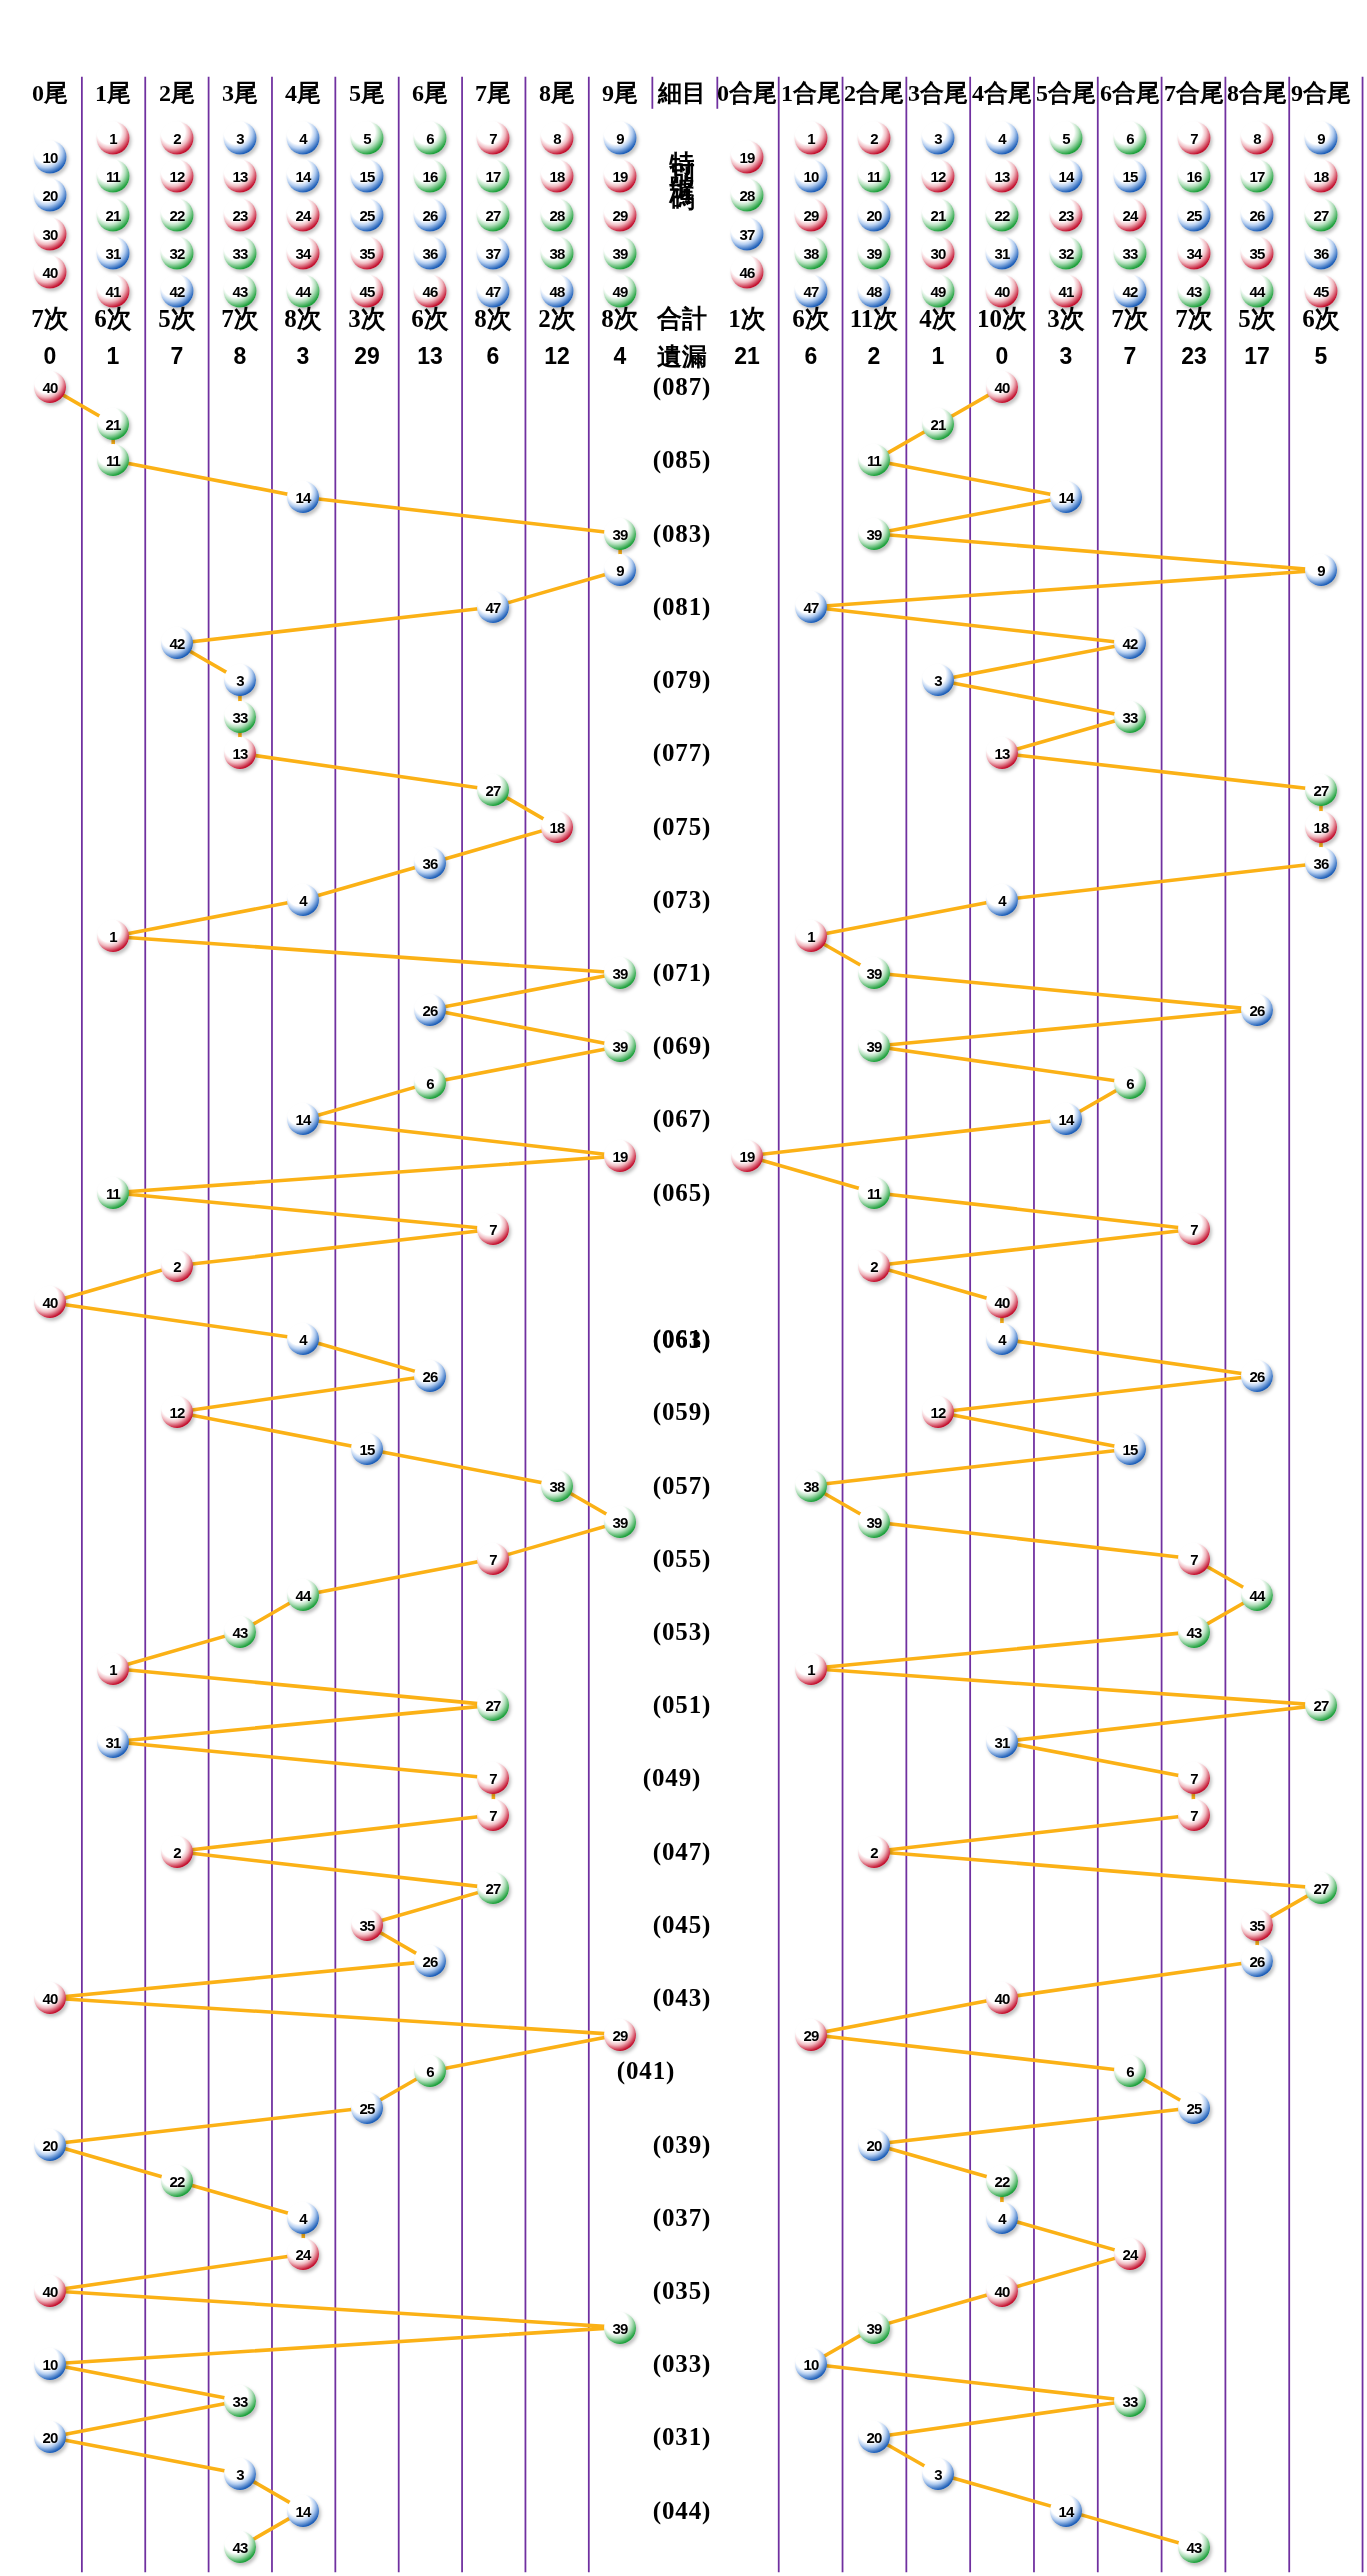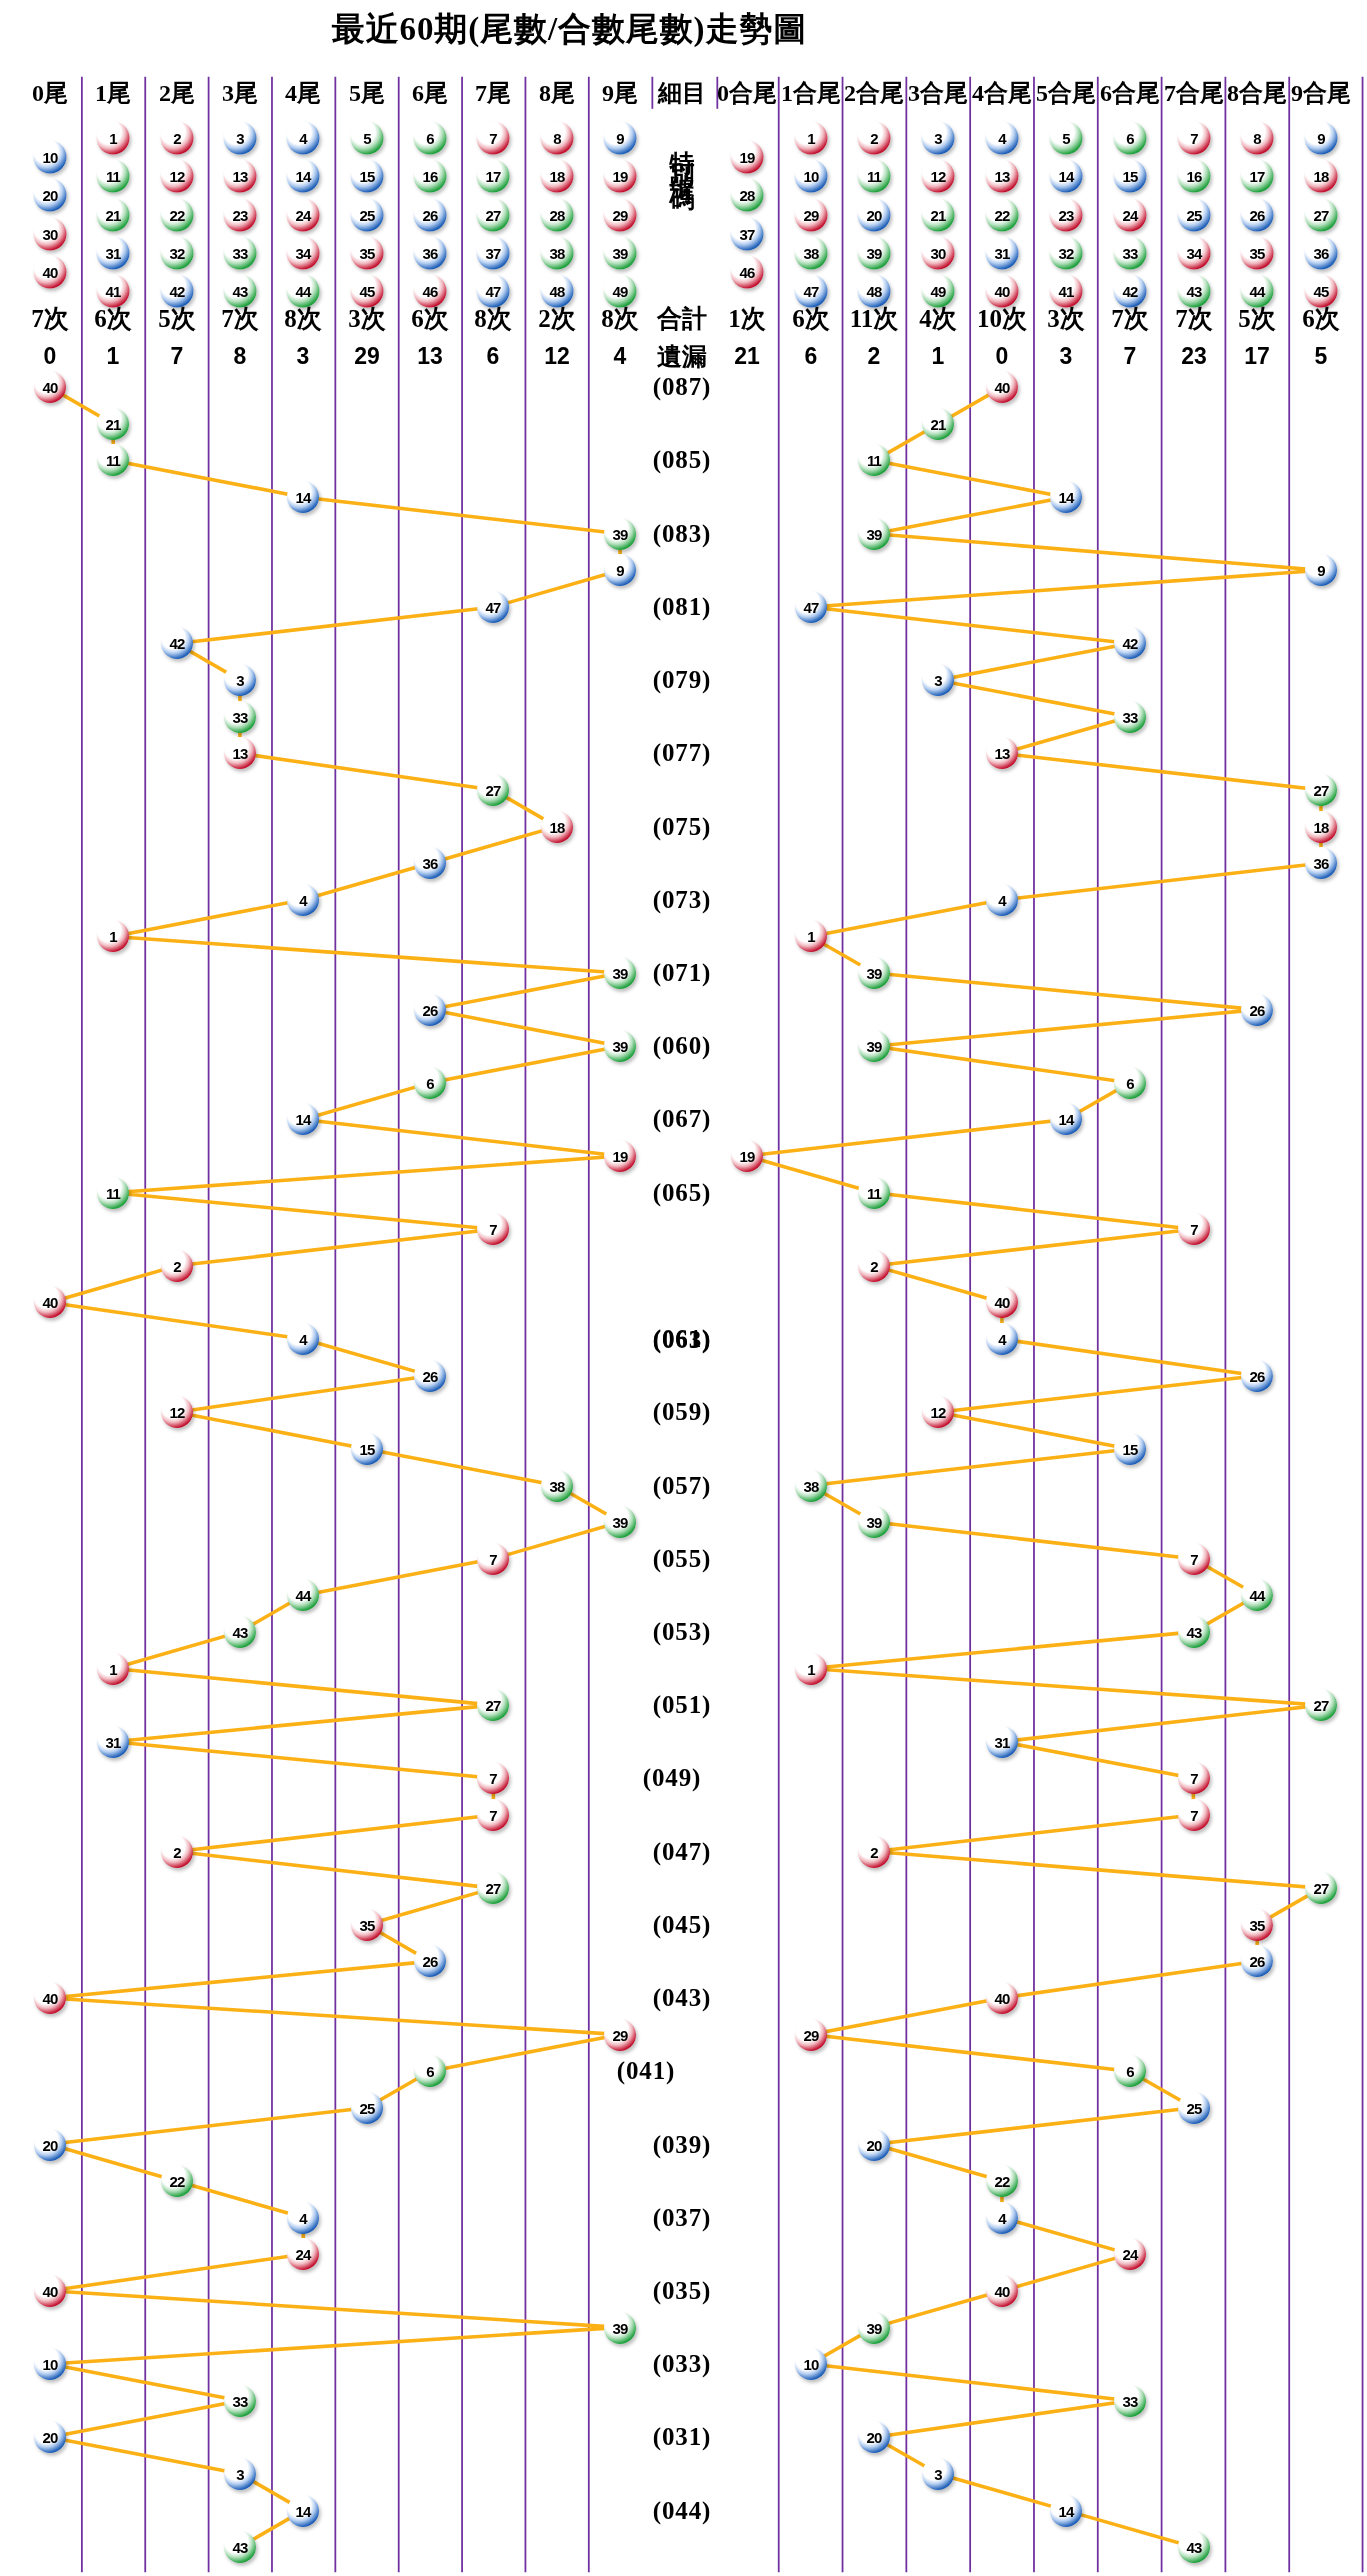--- a/index.html
+++ b/index.html
@@ -83,21 +83,20 @@
       <line x1="1233.5" y1="86" x2="1233.5" y2="2890" stroke="#7030a0" stroke-width="2"></line>
       <line x1="1305.2" y1="86" x2="1305.2" y2="2890" stroke="#7030a0" stroke-width="2"></line>
       <line x1="1376.9" y1="86" x2="1376.9" y2="2890" stroke="#7030a0" stroke-width="2"></line>
       <line x1="1448.6" y1="86" x2="1448.6" y2="2890" stroke="#7030a0" stroke-width="2"></line>
       <line x1="1531" y1="86" x2="1531" y2="2890" stroke="#7030a0" stroke-width="2"></line>
       <line x1="733" y1="86" x2="733" y2="122" stroke="#7030a0" stroke-width="2"></line>
       <line x1="806" y1="86" x2="806" y2="122" stroke="#7030a0" stroke-width="2"></line>
       <polyline points="56.0,435.0 127.2,476.1 127.2,517.3 340.8,558.4 696.8,599.5 696.8,640.6 554.4,681.8 198.4,722.9 269.6,764.0 269.6,805.2 269.6,846.3 554.4,887.4 625.6,928.6 483.2,969.7 340.8,1010.8 127.2,1052.0 696.8,1093.1 483.2,1134.2 696.8,1175.3 483.2,1216.5 340.8,1257.6 696.8,1298.7 127.2,1339.9 554.4,1381.0 198.4,1422.1 56.0,1463.3 340.8,1504.4 483.2,1545.5 198.4,1586.6 412.0,1627.8 625.6,1668.9 696.8,1710.0 554.4,1751.2 340.8,1792.3 269.6,1833.4 127.2,1874.6 554.4,1915.7 127.2,1956.8 554.4,1997.9 554.4,2039.1 198.4,2080.2 554.4,2121.3 412.0,2162.5 483.2,2203.6 56.0,2244.7 696.8,2285.9 483.2,2327.0 412.0,2368.1 56.0,2409.2 198.4,2450.4 340.8,2491.5 340.8,2532.6 56.0,2573.8 696.8,2614.9 56.0,2656.0 269.6,2697.2 56.0,2738.3 269.6,2779.4 340.8,2820.5 269.6,2861.7" fill="none" stroke="#fbb116" stroke-width="4" stroke-linejoin="round"></polyline>
       <polyline points="1125.8,435.0 1054.1,476.1 982.4,517.3 1197.5,558.4 982.4,599.5 1484.3,640.6 910.7,681.8 1269.2,722.9 1054.1,764.0 1269.2,805.2 1125.8,846.3 1484.3,887.4 1484.3,928.6 1484.3,969.7 1125.8,1010.8 910.7,1052.0 982.4,1093.1 1412.6,1134.2 982.4,1175.3 1269.2,1216.5 1197.5,1257.6 839.0,1298.7 982.4,1339.9 1340.9,1381.0 982.4,1422.1 1125.8,1463.3 1125.8,1504.4 1412.6,1545.5 1054.1,1586.6 1269.2,1627.8 910.7,1668.9 982.4,1710.0 1340.9,1751.2 1412.6,1792.3 1340.9,1833.4 910.7,1874.6 1484.3,1915.7 1125.8,1956.8 1340.9,1997.9 1340.9,2039.1 982.4,2080.2 1484.3,2121.3 1412.6,2162.5 1412.6,2203.6 1125.8,2244.7 910.7,2285.9 1269.2,2327.0 1340.9,2368.1 982.4,2409.2 1125.8,2450.4 1125.8,2491.5 1269.2,2532.6 1125.8,2573.8 982.4,2614.9 910.7,2656.0 1269.2,2697.2 982.4,2738.3 1054.1,2779.4 1197.5,2820.5 1340.9,2861.7" fill="none" stroke="#fbb116" stroke-width="4" stroke-linejoin="round"></polyline>
     </svg>
-  <div class="title">最近60期(尾數/合數尾數)走勢圖</div>
   <div class="center-head">細目</div>
   <div class="special-vertical">特別號碼</div>
   <div class="total-label">合計</div>
   <div class="missing-label">遺漏</div>
 <div class="col-head" style="left: 50px; top: 93px;">0尾</div>
     <div class="ball blue" style="left: 50px; top: 157px; width: 33px; height: 33px; font-size: 15px;">10</div>
     <div class="ball blue" style="left: 50px; top: 195px; width: 33px; height: 33px; font-size: 15px;">20</div>
     <div class="ball red" style="left: 50px; top: 234px; width: 33px; height: 33px; font-size: 15px;">30</div>
     <div class="ball red" style="left: 50px; top: 272px; width: 33px; height: 33px; font-size: 15px;">40</div>
     <div class="count-label" style="left: 50px; top: 318px;">7次</div>
@@ -375,21 +374,21 @@
     <div class="ball green" style="left: 1194px; top: 2547px; width: 32px; height: 32px; font-size: 15px;">43</div>
     <div class="period-label" style="left: 682px; top: 387px;">(087)</div>
     <div class="period-label" style="left: 682px; top: 460px;">(085)</div>
     <div class="period-label" style="left: 682px; top: 534px;">(083)</div>
     <div class="period-label" style="left: 682px; top: 607px;">(081)</div>
     <div class="period-label" style="left: 682px; top: 680px;">(079)</div>
     <div class="period-label" style="left: 682px; top: 753px;">(077)</div>
     <div class="period-label" style="left: 682px; top: 827px;">(075)</div>
     <div class="period-label" style="left: 682px; top: 900px;">(073)</div>
     <div class="period-label" style="left: 682px; top: 973px;">(071)</div>
-    <div class="period-label" style="left: 682px; top: 1046px;">(060)</div>
+    <div class="period-label" style="left: 682px; top: 1046px;">(069)</div>
     <div class="period-label" style="left: 682px; top: 1119px;">(067)</div>
     <div class="period-label" style="left: 682px; top: 1193px;">(065)</div>
     <div class="period-label" style="left: 682px; top: 1340px;">(063)</div>
     <div class="period-label" style="left: 682px; top: 1339px;">(061)</div>
     <div class="period-label" style="left: 682px; top: 1412px;">(059)</div>
     <div class="period-label" style="left: 682px; top: 1486px;">(057)</div>
     <div class="period-label" style="left: 682px; top: 1559px;">(055)</div>
     <div class="period-label" style="left: 682px; top: 1632px;">(053)</div>
     <div class="period-label" style="left: 682px; top: 1705px;">(051)</div>
     <div class="period-label" style="left: 672px; top: 1778px;">(049)</div>

